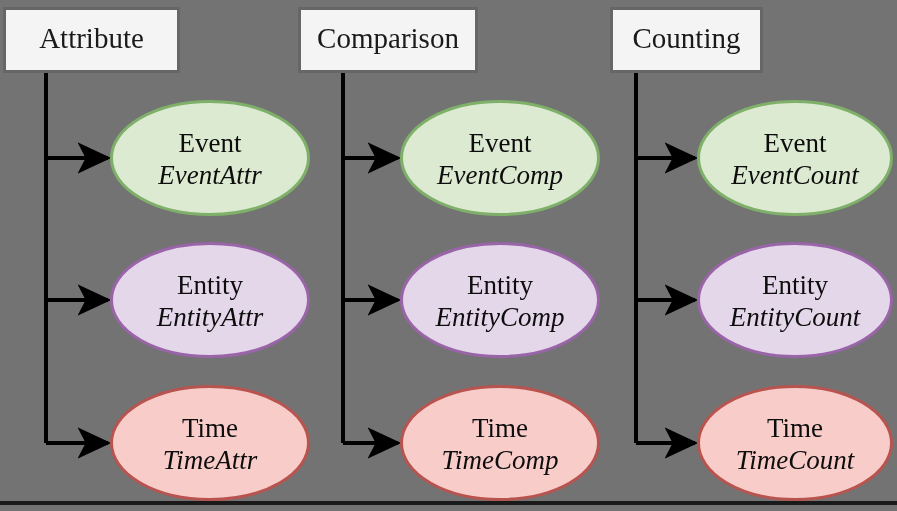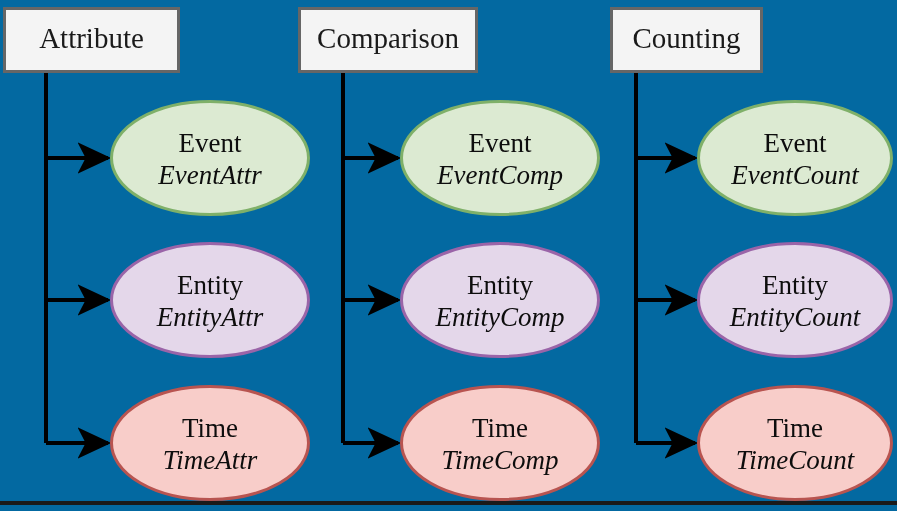--- a/index.html
+++ b/index.html
@@ -7,21 +7,21 @@
     padding: 0;
     background: #ffffff;
   }
   body {
     font-family: "Liberation Serif", "DejaVu Serif", serif;
   }
   #canvas {
     position: relative;
     width: 897px;
     height: 511px;
-    background: #0369a1;
+    background: #737373;
     overflow: hidden;
   }
   svg.diagram {
     position: absolute;
     left: 0;
     top: 0;
     width: 897px;
     height: 511px;
   }
   .grp-box-rect {

